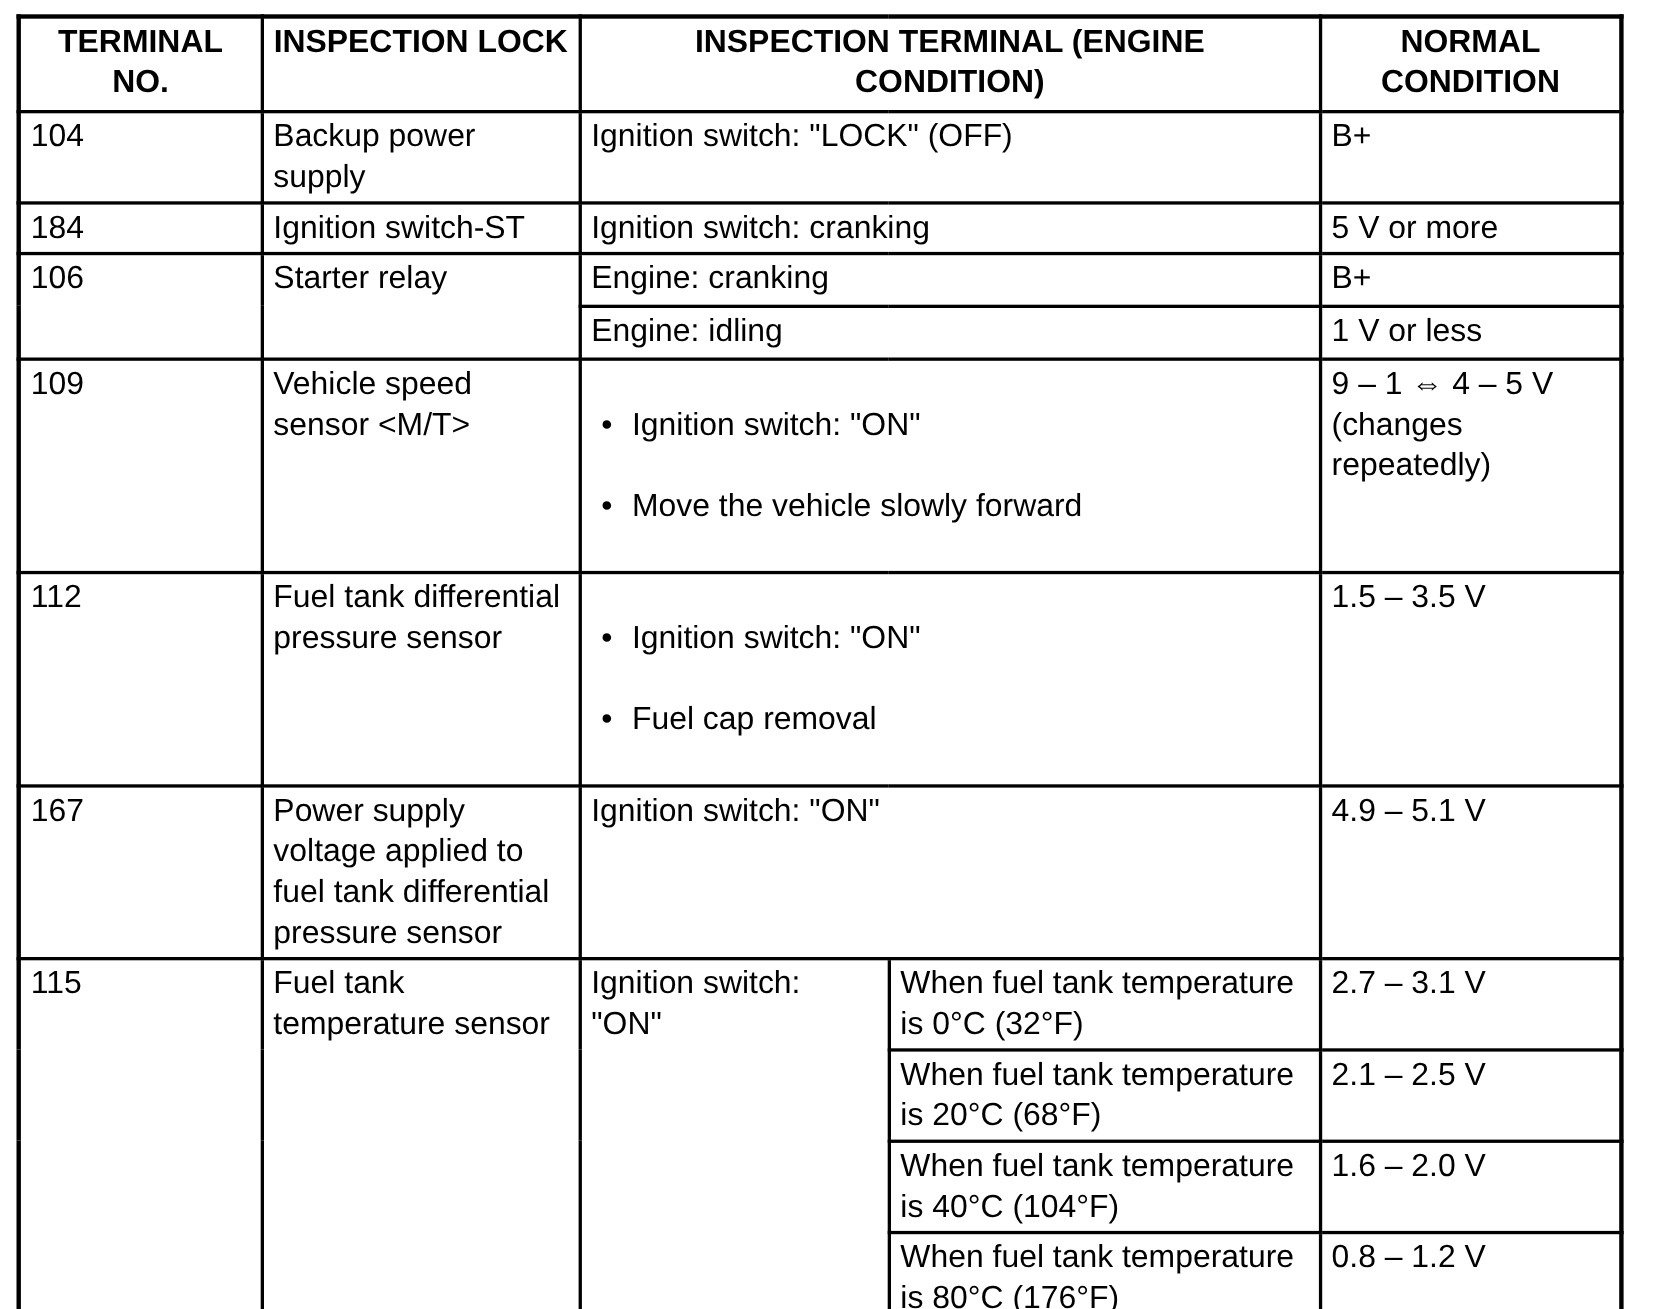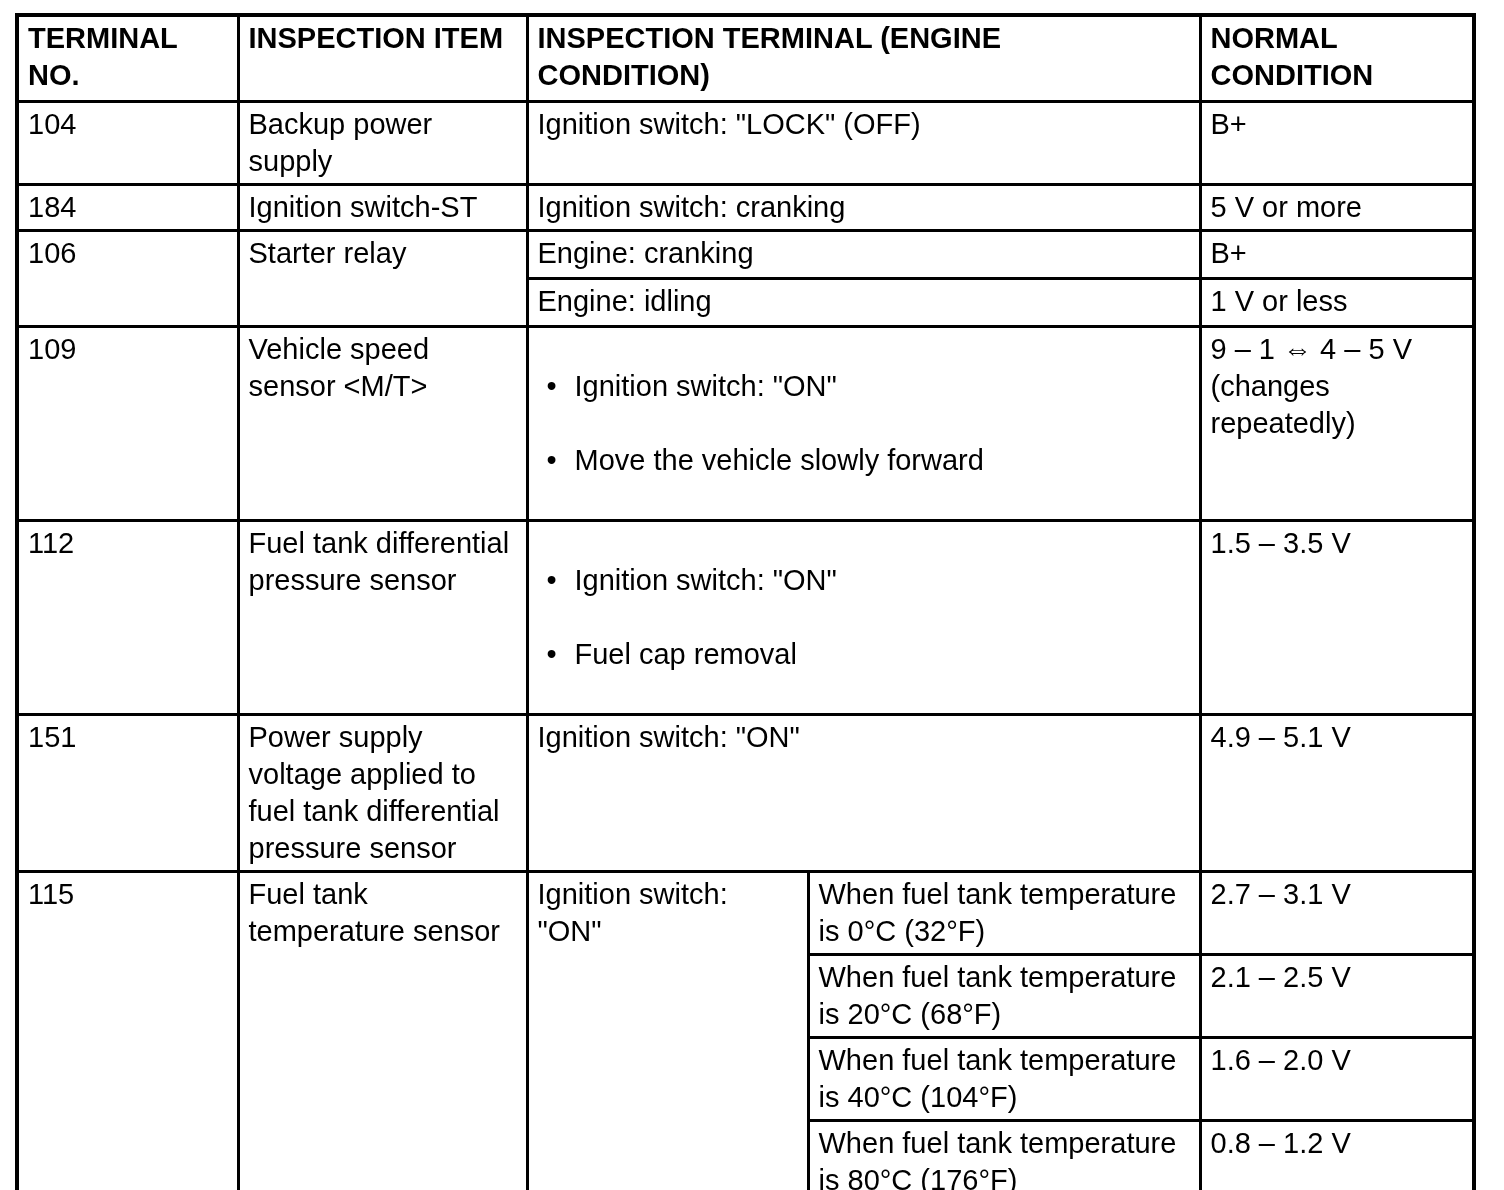--- a/index.html
+++ b/index.html
@@ -31,20 +31,21 @@
     padding: 3px 9px;
     white-space: pre-line;
     overflow: hidden;
     font-weight: normal;
   }
   table.spec-table {
     border: 4px solid #000000;
   }
   table.spec-table th {
     font-weight: bold;
+    text-align: center;
   }
   .bullet-line {
     display: flex;
     white-space: pre-line;
   }
   .bullet {
     flex: 0 0 37px;
     box-sizing: border-box;
     padding-left: 9px;
   }
@@ -61,21 +62,21 @@
     <col style="width:289px">
     <col style="width:281px">
     <col style="width:392px">
     <col style="width:274px">
   </colgroup>
 
   <tbody>
       <tr style="height:86px">
     <th>TERMINAL
 NO.</th>
-    <th>INSPECTION ITEM</th>
+    <th>INSPECTION LOCK</th>
     <th colspan="2">INSPECTION TERMINAL (ENGINE
 CONDITION)</th>
     <th>NORMAL
 CONDITION</th>
   </tr>
 
   <tr style="height:83px">
     <td>104</td>
     <td>Backup power
 supply</td>
@@ -131,21 +132,21 @@
       </div>
       <div class="bullet-line">
         <span class="bullet">•</span>
         <span class="bullet-text">Fuel cap removal</span>
       </div>
     </td>
     <td>1.5 – 3.5 V</td>
   </tr>
 
   <tr style="height:155px">
-    <td>151</td>
+    <td>167</td>
     <td>Power supply
 voltage applied to
 fuel tank differential
 pressure sensor</td>
     <td colspan="2">Ignition switch: "ON"</td>
     <td>4.9 – 5.1 V</td>
   </tr>
 
   <tr style="height:83px">
     <td rowspan="4">115</td>

